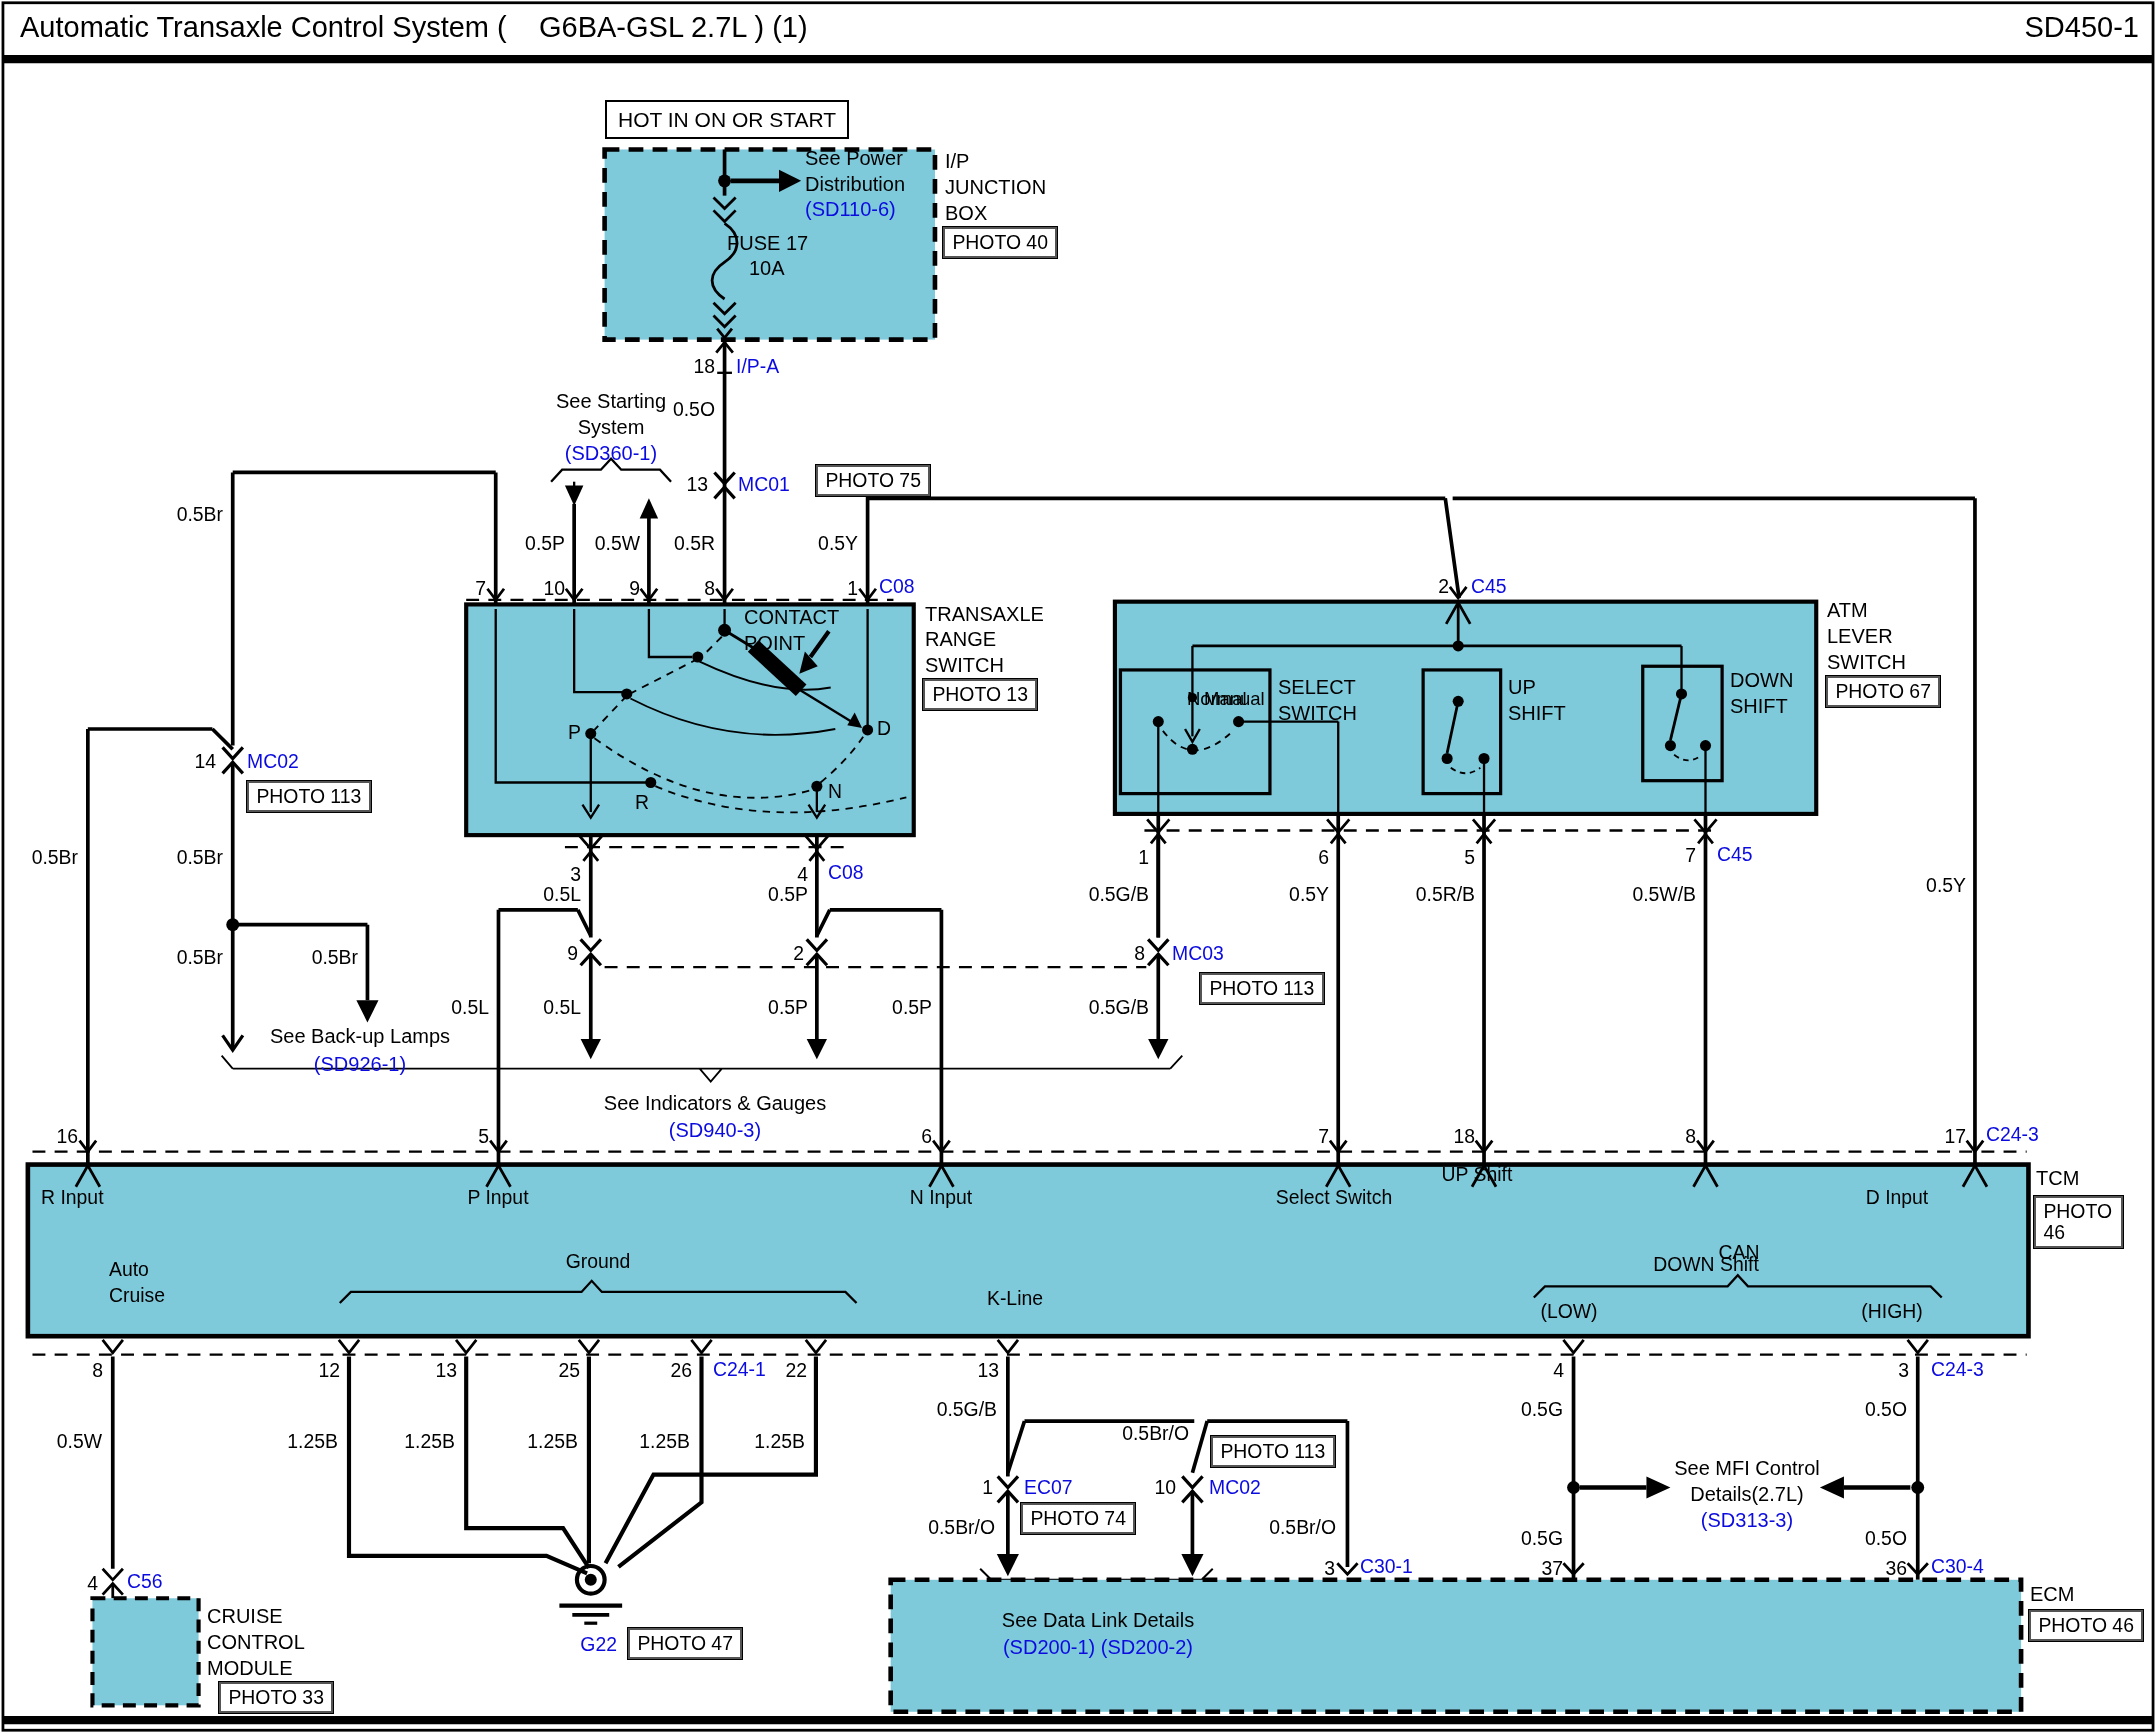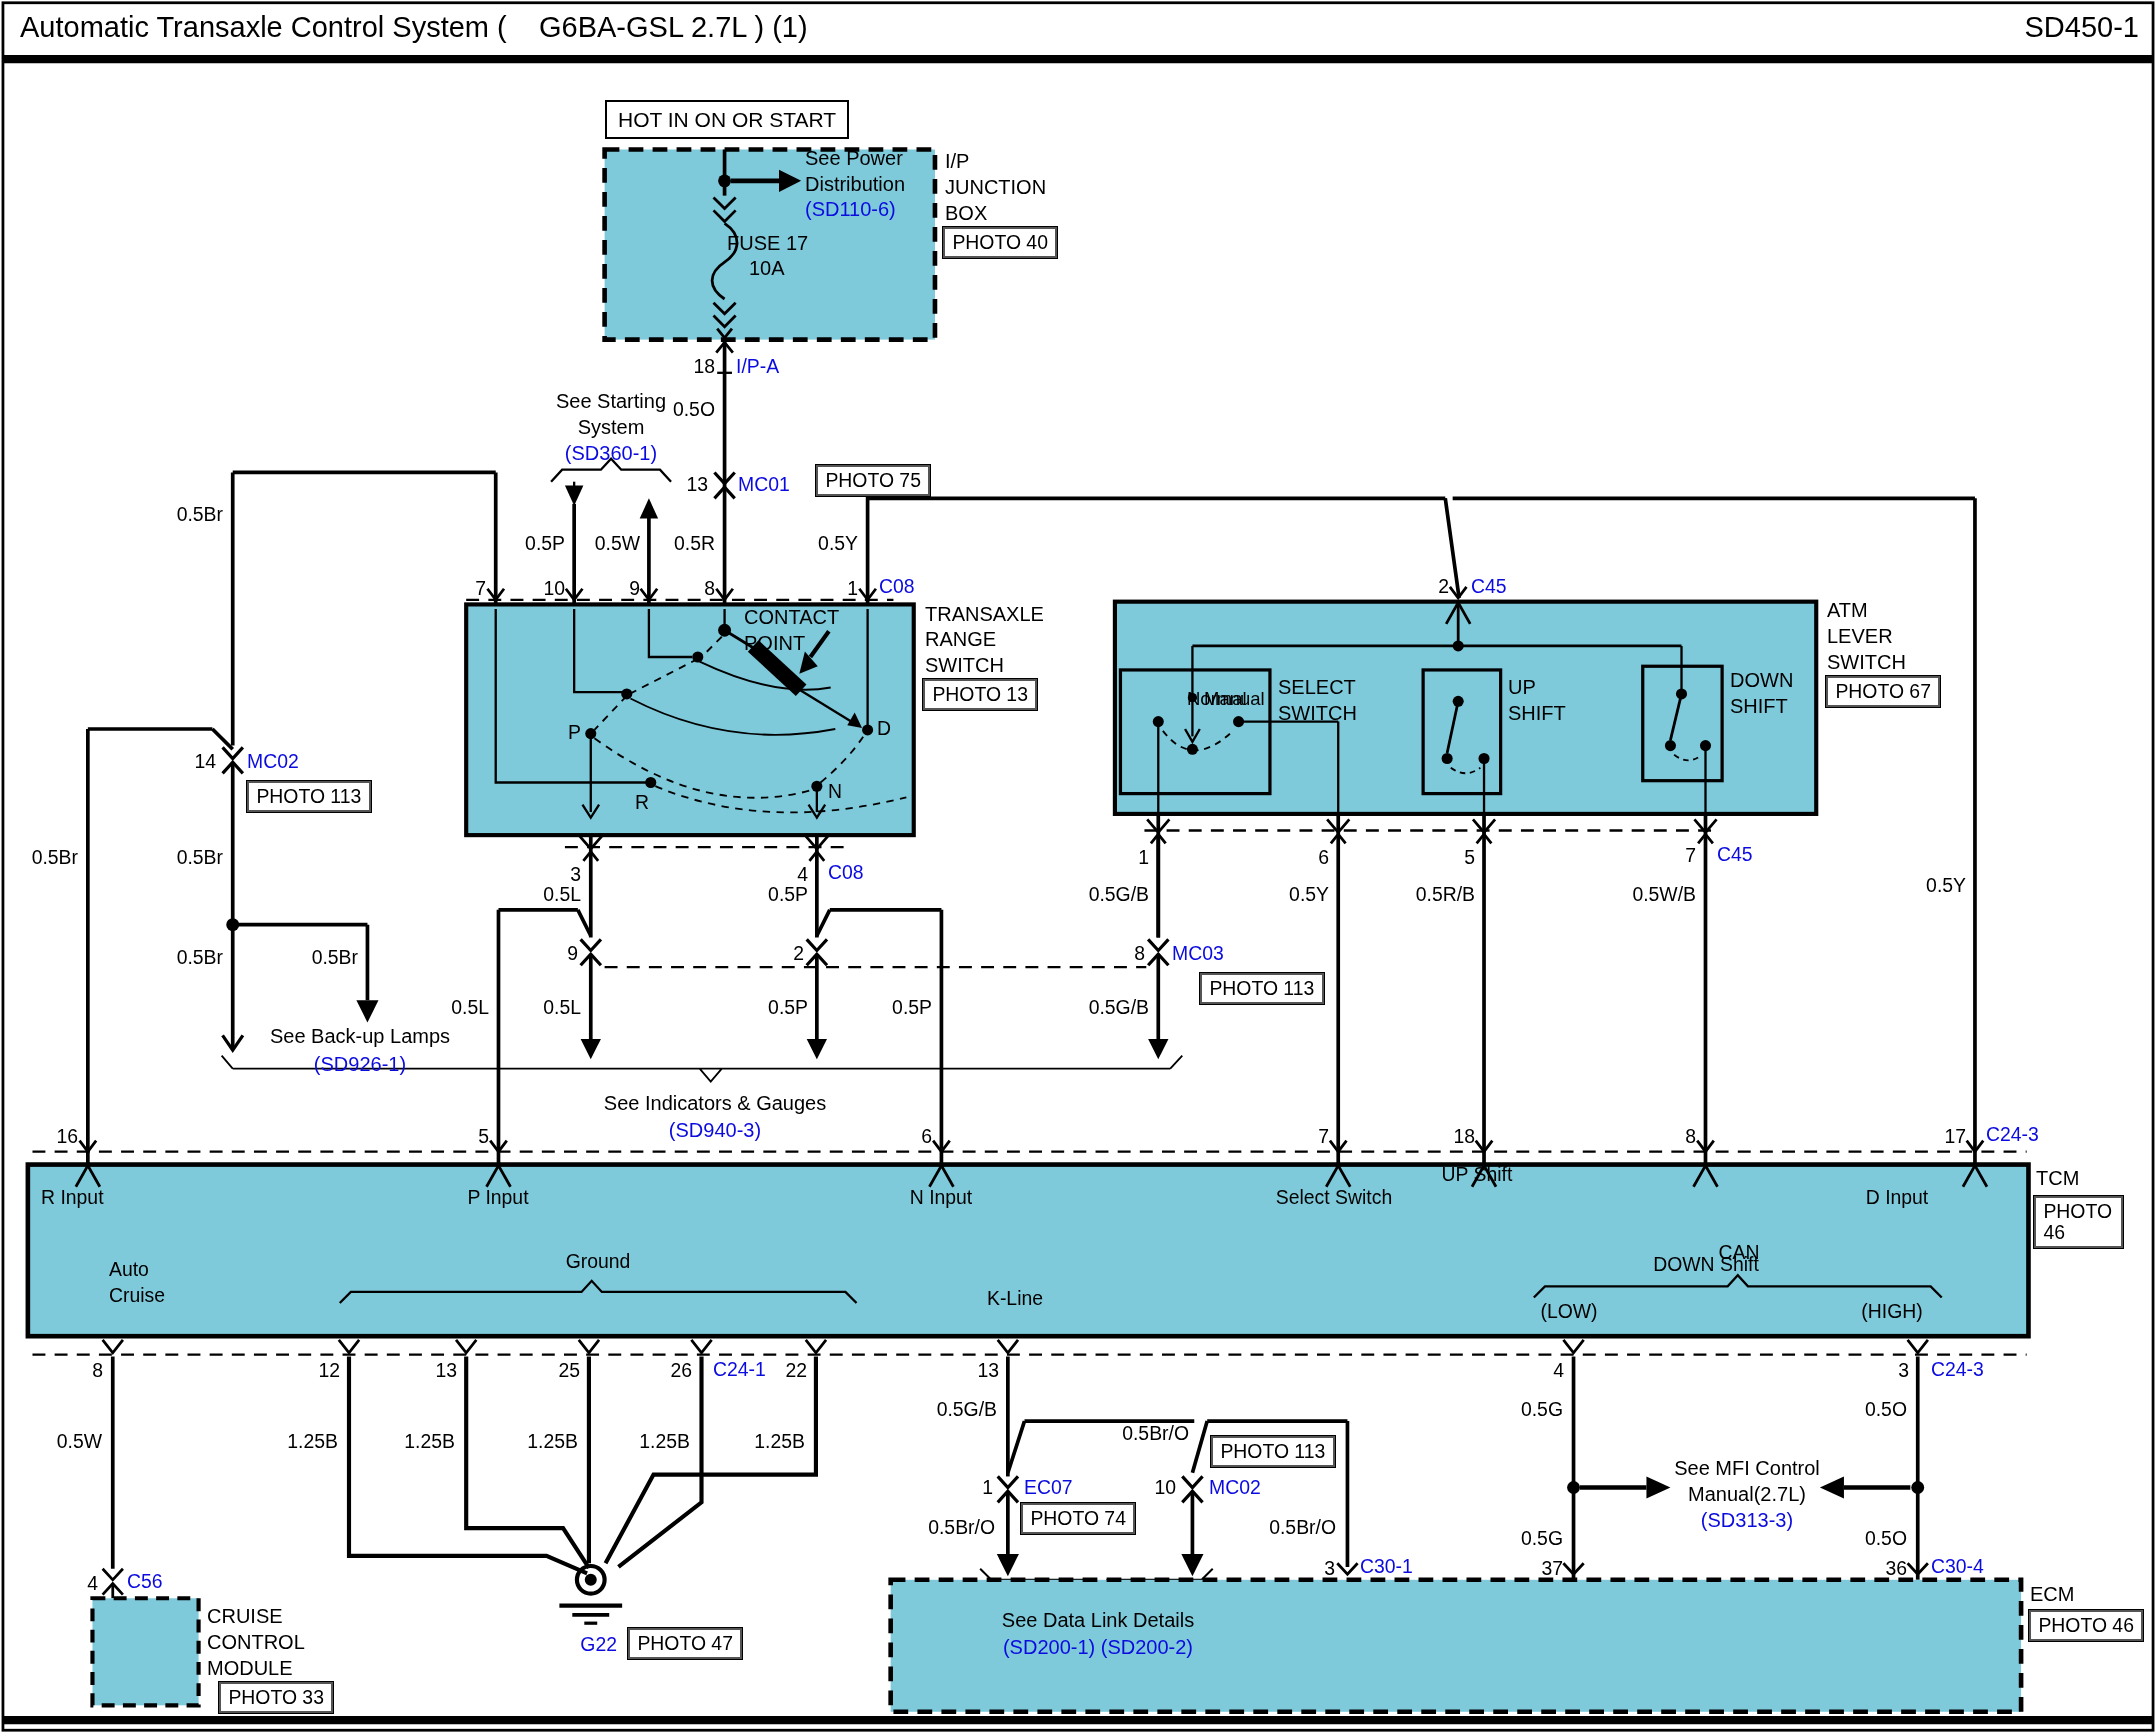--- a/index.html
+++ b/index.html
@@ -412,21 +412,21 @@
 <div class="photo" style="left:1211px;top:1436px">PHOTO 113</div>
 <div class="lbl ra" style="left:995px;top:1517px">0.5Br/O</div>
 <div class="lbl ra" style="left:1336px;top:1517px">0.5Br/O</div>
 <div class="lbl s22 ctr" style="left:1098px;top:1610px">See Data Link Details</div>
 <div class="lbl s22 blue ctr" style="left:1098px;top:1637px">(SD200-1) (SD200-2)</div>
 <div class="lbl ra" style="left:1335px;top:1558px">3</div>
 <div class="lbl blue" style="left:1360px;top:1556px">C30-1</div>
 <div class="lbl ra" style="left:1563px;top:1399px">0.5G</div>
 <div class="lbl ra" style="left:1907px;top:1399px">0.5O</div>
 <div class="lbl s22 ctr" style="left:1747px;top:1458px">See MFI Control</div>
-<div class="lbl s22 ctr" style="left:1747px;top:1484px">Manual(2.7L)</div>
+<div class="lbl s22 ctr" style="left:1747px;top:1484px">Details(2.7L)</div>
 <div class="lbl s22 blue ctr" style="left:1747px;top:1510px">(SD313-3)</div>
 <div class="lbl ra" style="left:1563px;top:1528px">0.5G</div>
 <div class="lbl ra" style="left:1907px;top:1528px">0.5O</div>
 <div class="lbl ra" style="left:1563px;top:1558px">37</div>
 <div class="lbl ra" style="left:1907px;top:1558px">36</div>
 <div class="lbl blue" style="left:1931px;top:1556px">C30-4</div>
 <div class="lbl s22" style="left:2030px;top:1584px">ECM</div>
 <div class="photo" style="left:2029px;top:1610px">PHOTO 46</div>
 
 

